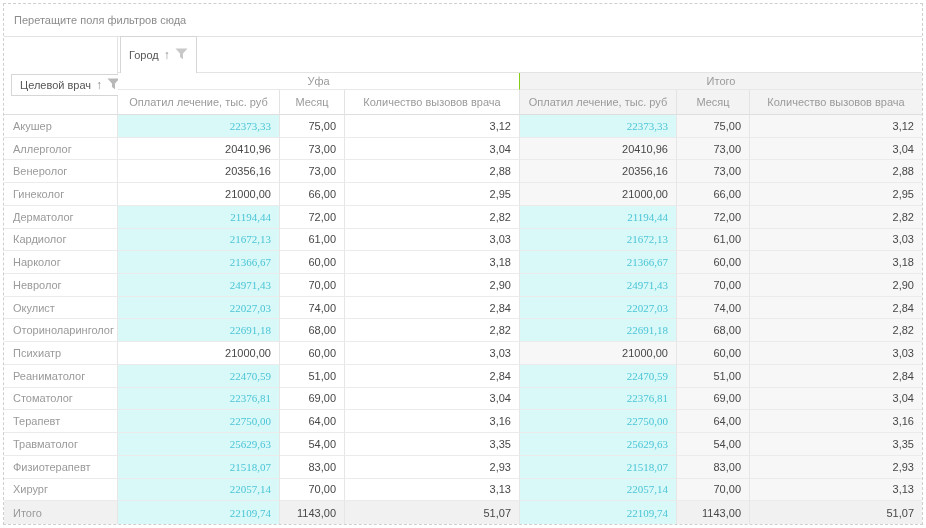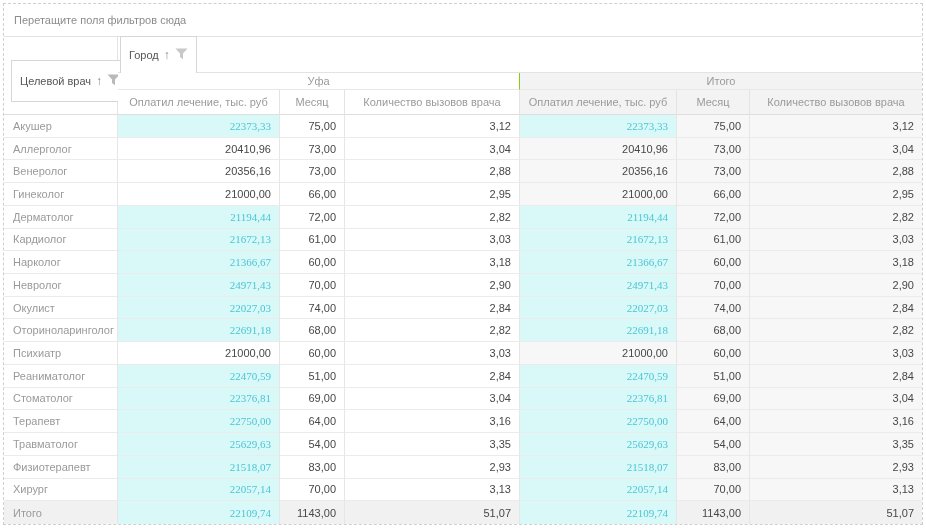--- a/index.html
+++ b/index.html
@@ -51,21 +51,21 @@
   .measure-cell.last { border-right: none; }
 
   
   .chip {
     display: inline-flex; align-items: center; gap: 5px;
     border: 1px solid #d6d6d6; background: #fff;
     padding: 4px 8px; font-size: 11px; color: #555; cursor: pointer;
     white-space: nowrap;
   }
   .chip-col { margin-left: 2px; margin-top: 0; height: 38px; }
-  .chip-row { margin: 0 2px 12px 7px; height: 42px; }
+  .chip-row { margin: 0 2px 18px 7px; height: 22px; }
   .sort-arrow { color: #8a8a8a; font-size: 12px; line-height: 1; }
   .funnel { display: inline-block; }
 
   
   .pivot-body { flex: 1; display: flex; flex-direction: column; }
   .trow { flex: 1; display: flex; }
   .cell {
     display: flex; align-items: center;
     font-size: 11px; color: #474747;
     border-right: 1px solid #e6e6e6; border-bottom: 1px solid #ebebeb;

